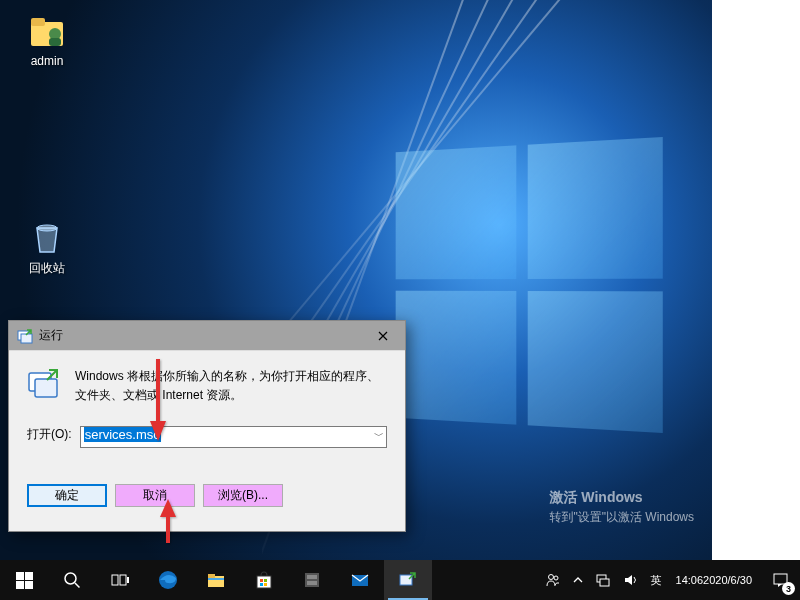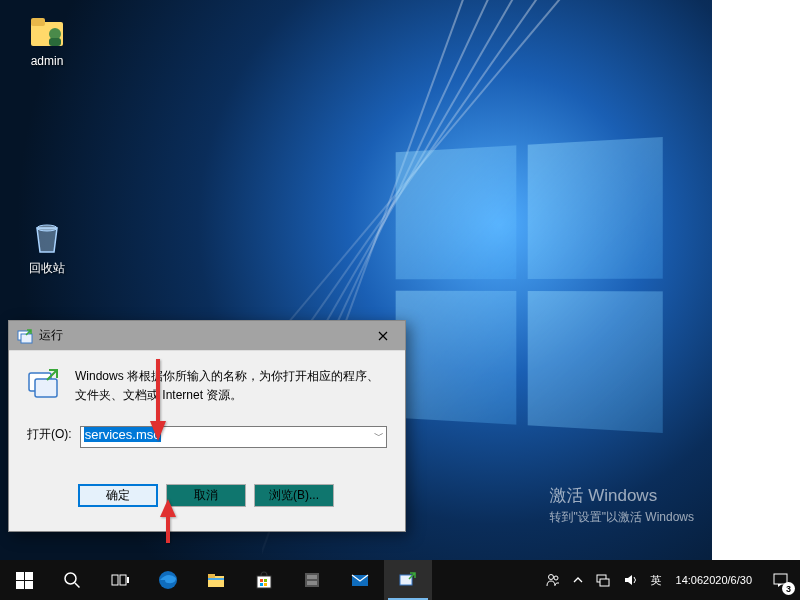--- a/index.html
+++ b/index.html
@@ -26,21 +26,21 @@
     .ray:nth-child(5) { transform: rotate(20deg); right: 230px; }
     
     .desktop-icon { position: absolute; width: 70px; text-align: center; color: white; font-size: 12px; cursor: pointer; }
     .desktop-icon .icon-img { width: 40px; height: 40px; margin: 0 auto 4px; }
     .desktop-icon .label { text-shadow: 1px 1px 2px rgba(0,0,0,0.8); }
     .icon-admin { top: 10px; left: 12px; }
     .icon-pc { top: 110px; left: 12px; }
     .icon-recycle { top: 216px; left: 12px; }
     
     .watermark { position: absolute; right: 18px; bottom: 34px; color: rgba(255,255,255,0.6); text-align: left; }
-    .watermark .wm-title { font-size: 17px; font-weight: 400; }
+    .watermark .wm-title { font-size: 14px; font-weight: 700; }
     .watermark .wm-sub { font-size: 12px; margin-top: 2px; }
     
     .run-dialog {
       position: absolute; left: 8px; top: 320px; width: 398px; height: 212px;
       background: #f0f0f0; border: 1px solid #888; box-shadow: 4px 4px 14px rgba(0,0,0,0.45);
     }
     .dlg-titlebar { height: 30px; background: #a3a3a3; border-bottom: 1px solid #ddd; display: flex; align-items: center; padding-left: 8px; }
     .dlg-titlebar .ticon { width: 16px; height: 16px; margin-right: 6px; }
     .dlg-titlebar .ttitle { font-size: 12px; flex: 1; }
     .dlg-titlebar .close-btn { width: 45px; height: 30px; display: flex; align-items: center; justify-content: center; cursor: pointer; font-size: 14px; }
@@ -50,22 +50,22 @@
     .dlg-icon { width: 34px; height: 34px; flex-shrink: 0; }
     .dlg-desc { font-size: 12px; line-height: 1.55; color: #000; }
     
     .dlg-row2 { display: flex; align-items: flex-start; gap: 8px; margin-bottom: 36px; }
     .dlg-label { font-size: 12px; }
     .dlg-input-wrap { flex: 1; position: relative; }
     .dlg-input { width: 100%; height: 22px; border: 1px solid #7a7a7a; padding: 0 18px 0 3px; font-size: 13px; background: #fff; }
     .dlg-input .sel { background: #0078d7; color: #fff; padding: 0 1px;}
     .dlg-dd { position: absolute; right: 3px; top: 3px; font-size: 10px; color: #555; cursor: pointer; }
     
-    .dlg-buttons { display: flex; gap: 8px; justify-content: center; padding-right: 2px;}
-    .dlg-btn { width: 80px; height: 23px; font-size: 12px; background: #0f766e; border: 1px solid #adadad; cursor: pointer; }
+    .dlg-buttons { display: flex; gap: 8px; justify-content: flex-start; padding-right: 2px;}
+    .dlg-btn { width: 80px; height: 23px; font-size: 12px; background: #f0abfc; border: 1px solid #adadad; cursor: pointer; }
     .dlg-btn.primary { border: 2px solid #0078d7; background: #e5f1fb; }
     
     .taskbar {
       position: absolute; bottom: 0; left: 0; width: 800px; height: 40px;
       background: #101010; display: flex; align-items: center;
     }
     .tb-item { width: 48px; height: 40px; display: flex; align-items: center; justify-content: center; cursor: pointer; position: relative; }
     .tb-item.active { background: rgba(255,255,255,0.12); }
     .tb-item.active::after { content:''; position:absolute; bottom:0; left:4px; right:4px; height:2px; background:#76b9ed; }
     .tb-spacer { flex: 1; }

